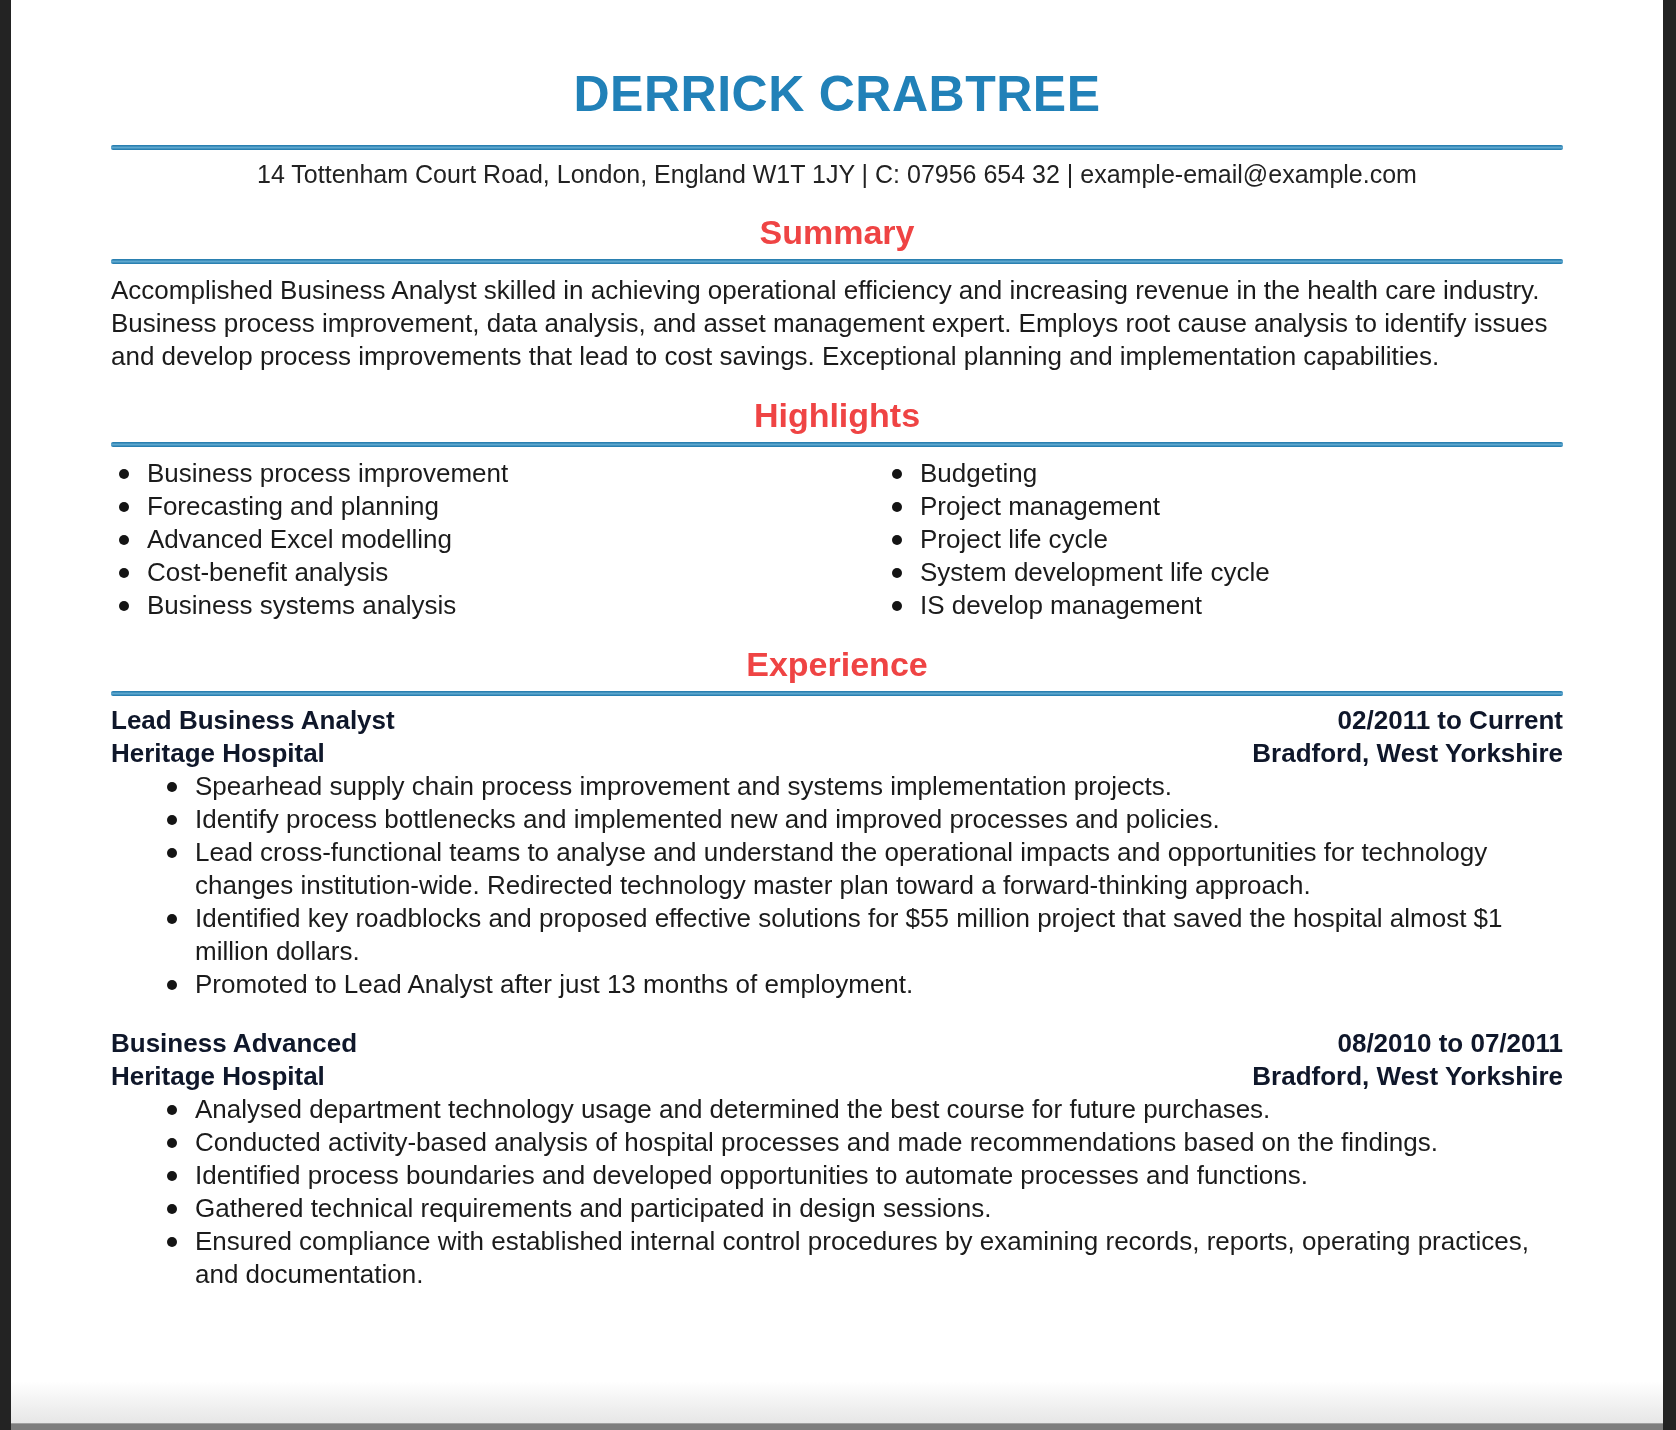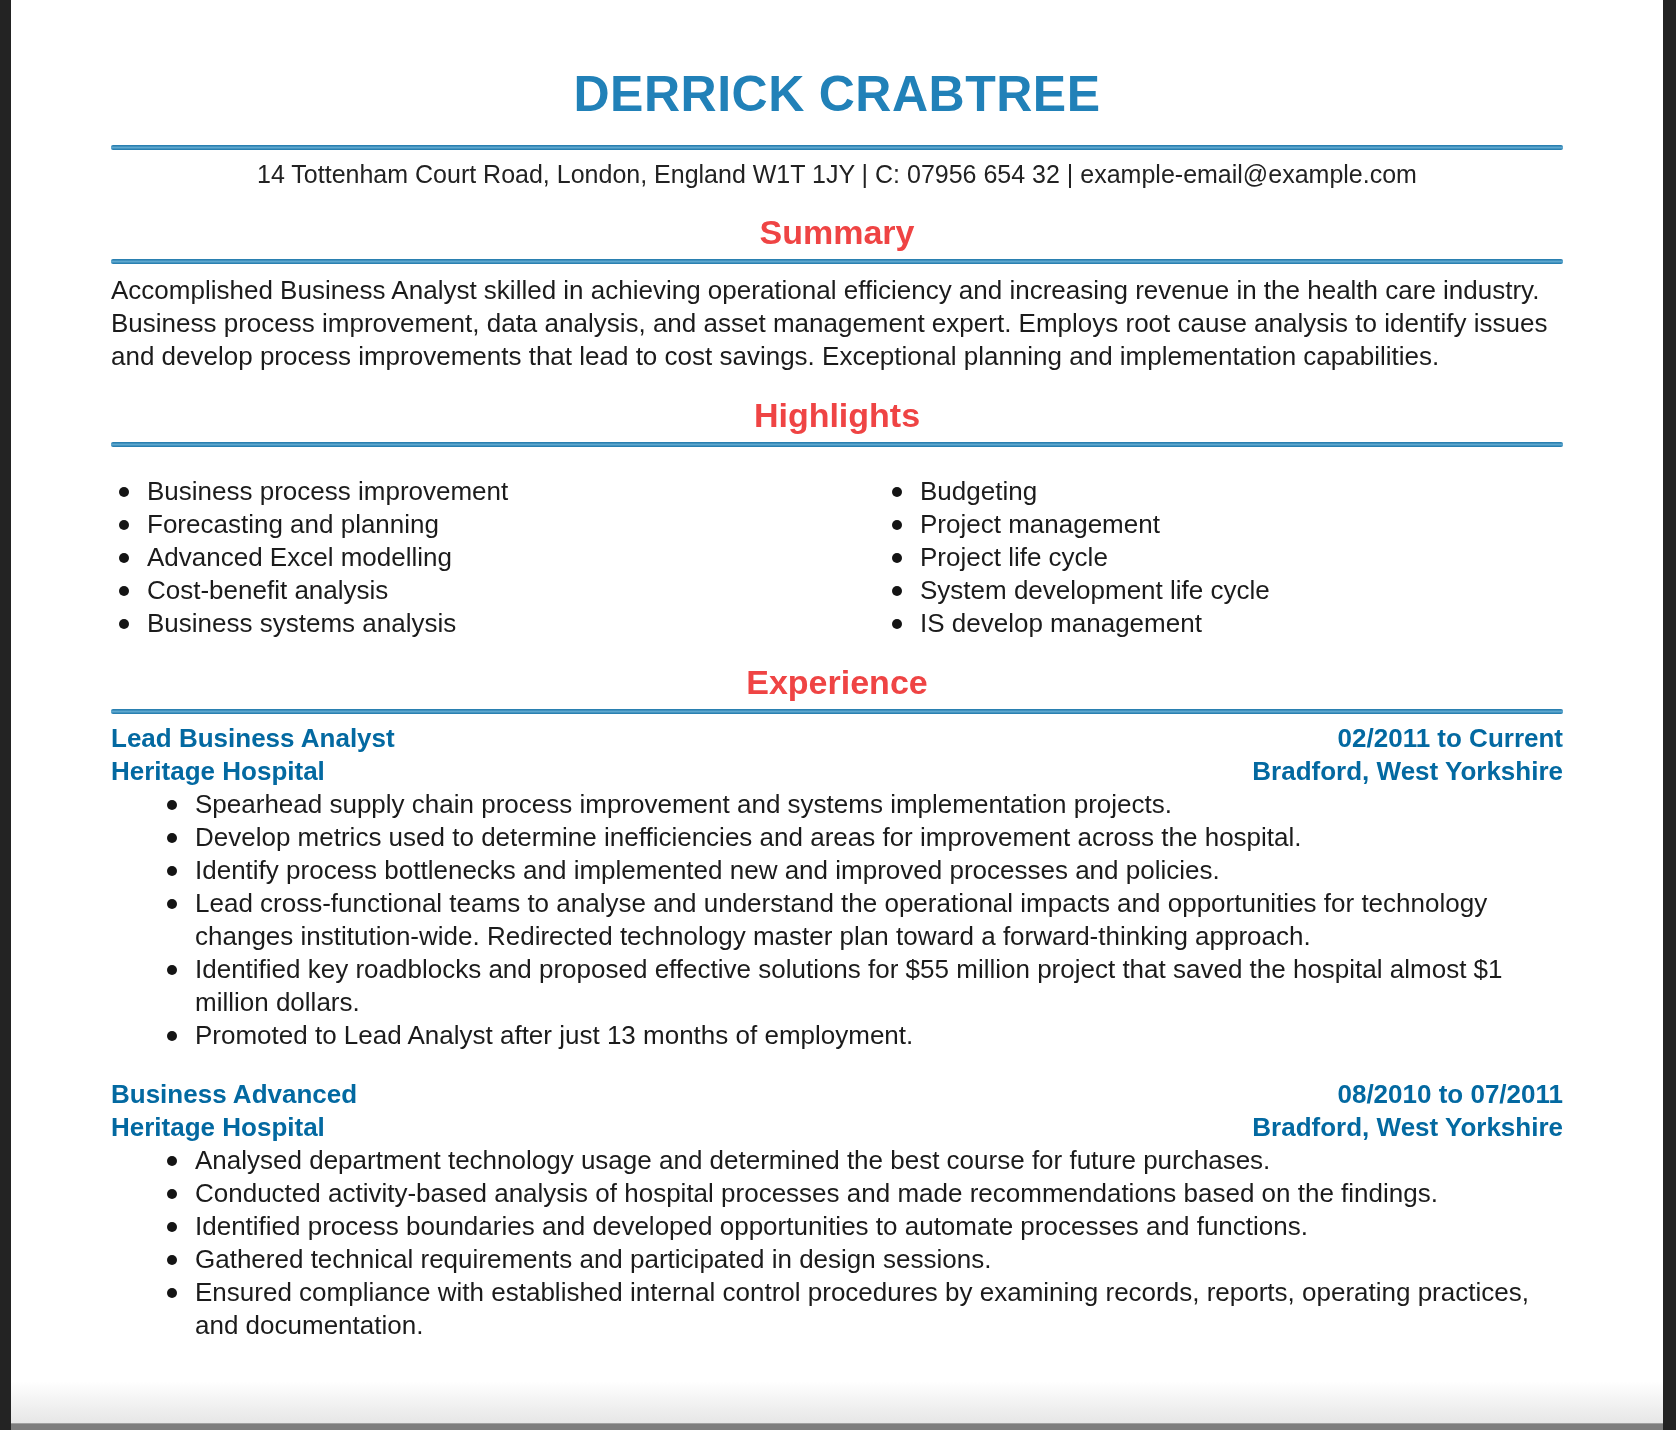--- a/index.html
+++ b/index.html
@@ -79,21 +79,21 @@
     color: #ef4444;
   }
   .summary-text {
     margin-top: 10px;
     font-size: 26px;
     line-height: 33px;
     color: #1b1b1b;
   }
   .highlights-columns {
     display: flex;
-    margin-top: 28px;
+    margin-top: 10px;
   }
   ul.plain-list {
     list-style: none;
     margin: 0;
     padding: 0;
   }
   .hl-left  { width: 773px; box-sizing: border-box; padding-left: 48px; flex: none; }
   .hl-right { flex: 1; }
   li.bullet-item {
     position: relative;
@@ -111,21 +111,21 @@
     background: #141414;
   }
   .job { margin-top: 8px; }
   .job + .job { margin-top: 26px; }
   .job-row {
     display: flex;
     justify-content: space-between;
     font-size: 26px;
     line-height: 33px;
     font-weight: 700;
-    color: #0369a1;
+    color: #0f172a;
   }
   .job ul.job-bullets { padding-left: 48px; }
 </style>
 </head>
 <body>
 
 <div class="window">
 
   <div class="frame-left"></div>
   <div class="frame-right"></div>
@@ -170,21 +170,20 @@
       <div class="job-row">
         <span>Lead Business Analyst</span>
         <span>02/2011 to Current</span>
       </div>
       <div class="job-row">
         <span>Heritage Hospital</span>
         <span>Bradford, West Yorkshire</span>
       </div>
       <ul class="plain-list job-bullets">
           <li class="bullet-item">Spearhead supply chain process improvement and systems implementation projects.</li>
-          <li class="bullet-item">Develop metrics used to determine inefficiencies and areas for improvement across the hospital.</li>
           <li class="bullet-item">Identify process bottlenecks and implemented new and improved processes and policies.</li>
           <li class="bullet-item">Lead cross-functional teams to analyse and understand the operational impacts and opportunities for technology changes institution-wide. Redirected technology master plan toward a forward-thinking approach.</li>
           <li class="bullet-item">Identified key roadblocks and proposed effective solutions for $55 million project that saved the hospital almost $1 million dollars.</li>
           <li class="bullet-item">Promoted to Lead Analyst after just 13 months of employment.</li>
         </ul>
     </div>
 
     <div class="job">
       <div class="job-row">
         <span>Business Advanced</span>

